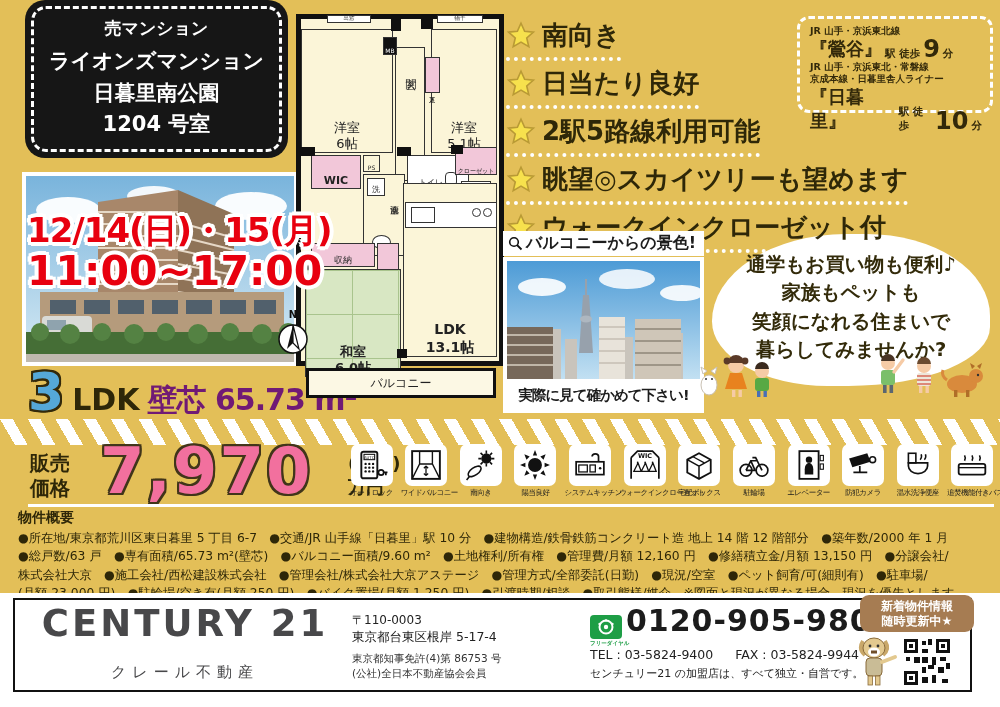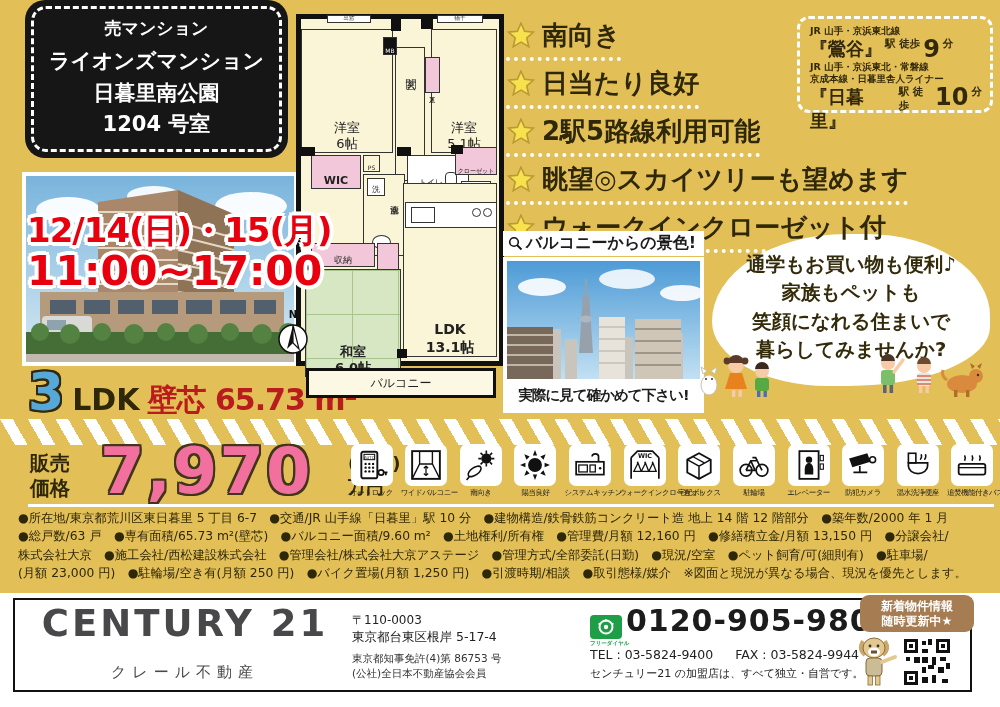--- a/index.html
+++ b/index.html
@@ -42,21 +42,21 @@
   
   .features{left:506px;top:18px;z-index:3;}
   .feature-row{display:flex;align-items:center;gap:6px;border-bottom:4px dotted #fff;padding-bottom:4px;margin-bottom:5px;width:fit-content;}
   .feature-row svg{width:30px;height:30px;flex:0 0 30px;}
   .feature-text{font-size:26px;font-weight:800;color:#2E2708;letter-spacing:0;}
 
   
   .access{left:797px;top:16px;width:196px;height:97px;border:3px dashed #fff;border-radius:12px;box-sizing:border-box;
           padding:6px 8px 4px 10px;z-index:4;}
   .acc-line{font-size:9.5px;font-weight:bold;color:#33290A;line-height:1.25;}
-  .acc-sta{display:flex;align-items:flex-start;gap:3px;color:#33290A;}
+  .acc-sta{display:flex;align-items:flex-end;gap:3px;color:#33290A;}
   .acc-name{font-size:18px;font-weight:800;}
   .acc-walk{font-size:10.5px;font-weight:bold;}
   .acc-min{font-size:24px;font-weight:800;line-height:1;}
 
   
   .view-cap{left:503px;top:231px;background:#fff;padding:2px 8px 2px 5px;display:inline-flex;align-items:center;gap:3px;
             font-size:16px;font-weight:800;color:#1c1c1c;z-index:3;}
   .view-panel{left:503px;top:257px;width:201px;height:156px;background:#fff;padding:4px;box-sizing:border-box;z-index:3;}
   .view-note{font-size:14.5px;font-weight:800;color:#1c1c1c;text-align:center;margin-top:3px;letter-spacing:-1px;}
 
@@ -65,21 +65,21 @@
           border-radius:52% 48% 55% 45% / 62% 58% 42% 46%;z-index:2;}
   .bubble-txt{margin-top:17px;text-align:center;font-size:19.5px;font-weight:800;color:#332B0A;line-height:1.45;}
   .figs{z-index:5;}
 
   
   .size-line{left:28px;top:366px;display:flex;align-items:baseline;gap:8px;}
   .size-3{font-size:52px;font-weight:800;color:#55A8D8;line-height:1;
           text-shadow:-2px -2px 0 #33290A,2px -2px 0 #33290A,-2px 2px 0 #33290A,2px 2px 0 #33290A,
                       -2px 0 0 #33290A,2px 0 0 #33290A,0 -2px 0 #33290A,0 2px 0 #33290A;}
   .size-type{font-size:30px;font-weight:800;color:#2E2708;}
-  .size-detail{font-size:30px;font-weight:800;color:#b91c1c;letter-spacing:-1px;}
+  .size-detail{font-size:30px;font-weight:800;color:#701a75;letter-spacing:-1px;}
 
   .stripes{left:0;top:419px;width:1000px;height:26px;
            background:repeating-linear-gradient(60deg,transparent 0 13px,#fff 13px 24px);}
 
   
   .price-label{left:30px;top:451px;font-size:20px;font-weight:800;line-height:1.25;color:#2E2708;}
   .price-amount{left:100px;top:434px;font-size:64px;font-weight:800;color:#F2709E;letter-spacing:2px;
           text-shadow:-2px -2px 0 #41351A,2px -2px 0 #41351A,-2px 2px 0 #41351A,2px 2px 0 #41351A,
                       -2px 0 0 #41351A,2px 0 0 #41351A,0 -2px 0 #41351A,0 2px 0 #41351A;}
   .price-tax{left:348px;top:452px;font-size:18px;font-weight:800;line-height:1.3;color:#2E2708;}
@@ -577,20 +577,21 @@
             <path d="M8 11 q1.5-2.5 0-5 M15 11 q1.5-2.5 0-5 M22 11 q1.5-2.5 0-5" fill="none" stroke="#111" stroke-width="1.5"></path>
           </svg>
         </div>
         <div class="albl">追焚機能付きバス</div>
       </div>
     </div>
 
   <div class="abs hr-white"></div>
 
   <div class="abs overview">
+    <div class="ov-title">物件概要</div>
     <div id="overview-lines">
         <div class="ov-line">●所在地/東京都荒川区東日暮里 5 丁目 6-7　●交通/JR 山手線「日暮里」駅 10 分　●建物構造/鉄骨鉄筋コンクリート造 地上 14 階 12 階部分　●築年数/2000 年 1 月</div>
         <div class="ov-line">●総戸数/63 戸　●専有面積/65.73 m²(壁芯)　●バルコニー面積/9.60 m²　●土地権利/所有権　●管理費/月額 12,160 円　●修繕積立金/月額 13,150 円　●分譲会社/</div>
         <div class="ov-line">株式会社大京　●施工会社/西松建設株式会社　●管理会社/株式会社大京アステージ　●管理方式/全部委託(日勤)　●現況/空室　●ペット飼育/可(細則有)　●駐車場/</div>
         <div class="ov-line">(月額 23,000 円)　●駐輪場/空き有(月額 250 円)　●バイク置場(月額 1,250 円)　●引渡時期/相談　●取引態様/媒介　※図面と現況が異なる場合、現況を優先とします。</div>
       </div>
   </div>
 
   <div class="abs footer">
     <div class="fbox"></div>

